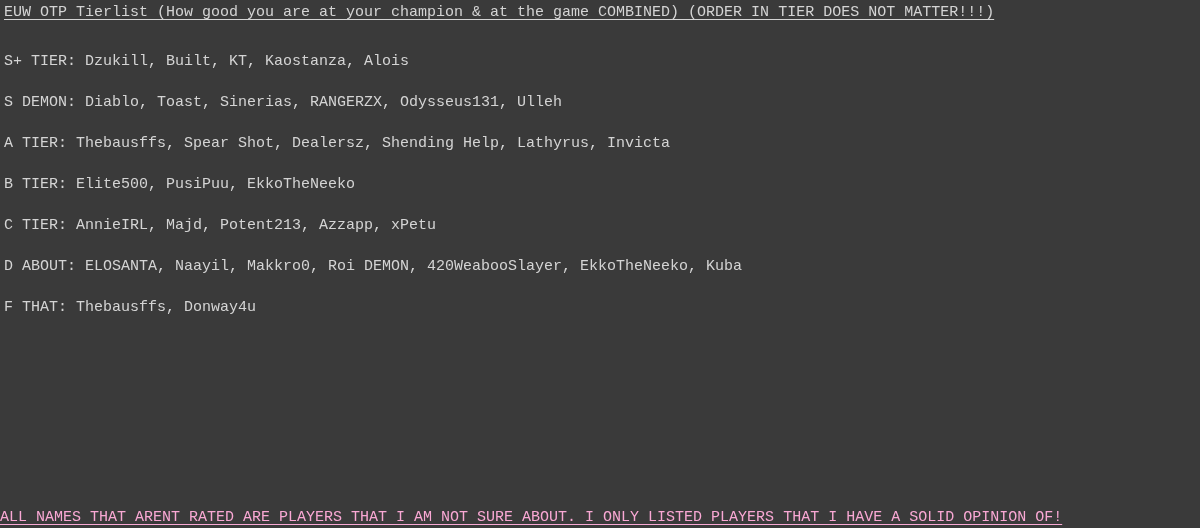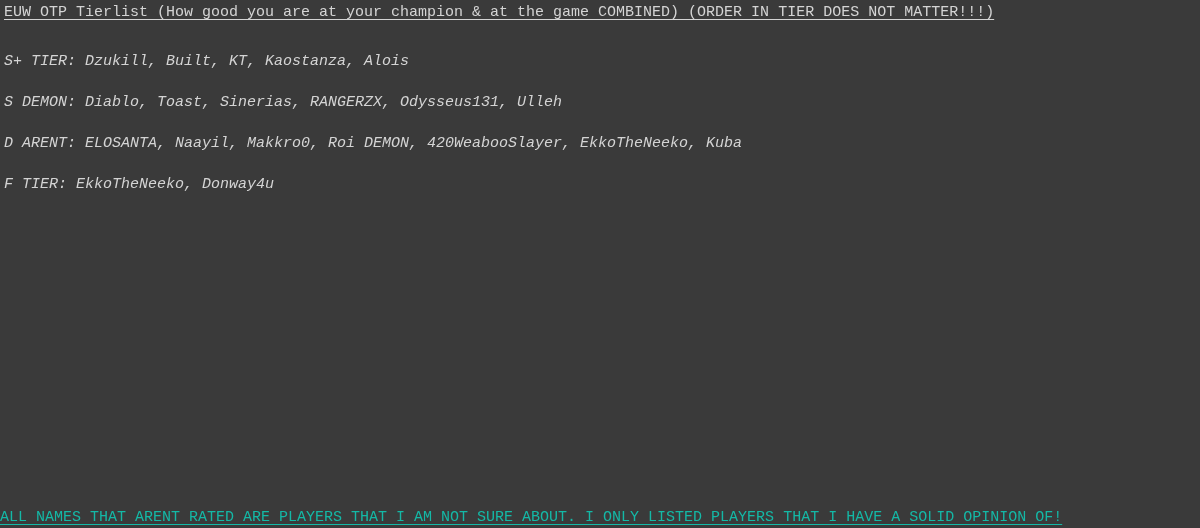--- a/index.html
+++ b/index.html
@@ -20,28 +20,27 @@
     .content {
       padding: 4px 4px 0 4px;
     }
     .title-line {
       margin-bottom: 32px;
       text-decoration: underline;
       text-underline-offset: 3px;
     }
     .tier-line {
       margin-bottom: 24px;
-      font-style: italic;
     }
     .footer {
       position: absolute;
       bottom: 2px;
       left: 0;
       width: 100%;
-      color: #14b8a6;
+      color: #f9a8d4;
       text-decoration: underline;
       text-underline-offset: 3px;
       white-space: nowrap;
       font-size: 15px;
     }
   </style>
 </head>
 <body>
 
 <div class="content">
@@ -49,22 +48,34 @@
 
   <div class="tier-line">
     <span>S+ TIER: </span>
     <span>Dzukill, Built, KT, Kaostanza, Alois</span>
   </div>
   <div class="tier-line">
     <span>S DEMON: </span>
     <span>Diablo, Toast, Sinerias, RANGERZX, Odysseus131, Ulleh</span>
   </div>
   <div class="tier-line">
-    <span>D ARENT: </span>
+    <span>A TIER: </span>
+    <span>Thebausffs, Spear Shot, Dealersz, Shending Help, Lathyrus, Invicta</span>
+  </div>
+  <div class="tier-line">
+    <span>B TIER: </span>
+    <span>Elite500, PusiPuu, EkkoTheNeeko</span>
+  </div>
+  <div class="tier-line">
+    <span>C TIER: </span>
+    <span>AnnieIRL, Majd, Potent213, Azzapp, xPetu</span>
+  </div>
+  <div class="tier-line">
+    <span>D ABOUT: </span>
     <span>ELOSANTA, Naayil, Makkro0, Roi DEMON, 420WeabooSlayer, EkkoTheNeeko, Kuba</span>
   </div>
   <div class="tier-line">
-    <span>F TIER: </span>
-    <span>EkkoTheNeeko, Donway4u</span>
+    <span>F THAT: </span>
+    <span>Thebausffs, Donway4u</span>
   </div>
 </div>
 
 <div class="footer">ALL NAMES THAT ARENT RATED ARE PLAYERS THAT I AM NOT SURE ABOUT. I ONLY LISTED PLAYERS THAT I HAVE A SOLID OPINION OF!</div>
 
 </body></html>

